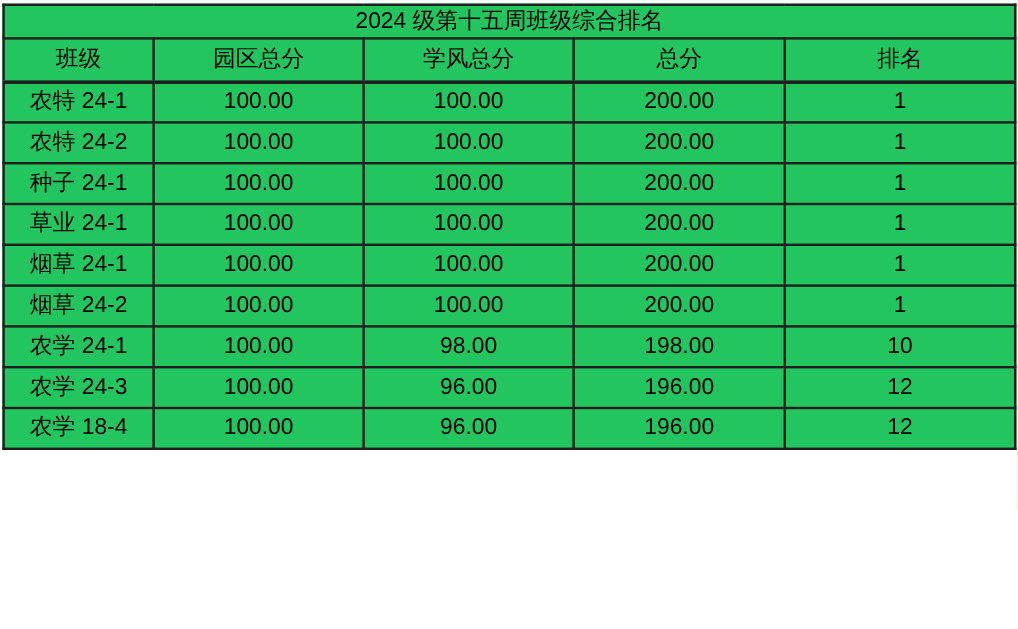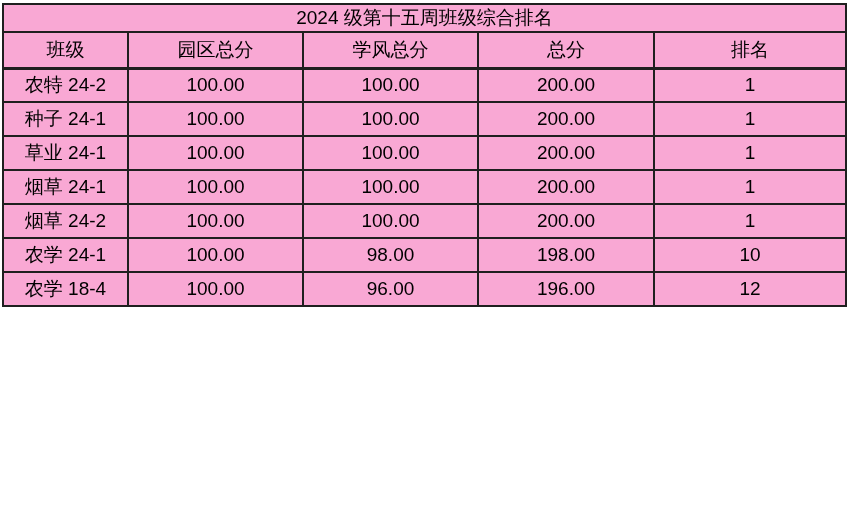--- a/index.html
+++ b/index.html
@@ -13,21 +13,21 @@
     height: 524px;
     overflow: hidden;
     font-family: "Liberation Sans", "DejaVu Sans", sans-serif;
     color: #000000;
   }
   table.ranking {
     border-collapse: collapse;
     table-layout: fixed;
     width: 843px;
     margin: 3px 0 0 2px;
-    background: #f9a8d4;
+    background: #22c55e;
   }
   table.ranking th,
   table.ranking td {
     border: 2px solid #1f1f1f;
     padding: 0;
     text-align: center;
     vertical-align: middle;
     font-weight: 400;
     font-size: 19px;
     line-height: 1.15;
@@ -73,20 +73,27 @@
     <tr class="col-header-row" id="header-row">
         <th>班级</th>
         <th>园区总分</th>
         <th>学风总分</th>
         <th>总分</th>
         <th>排名</th>
       </tr>
   </thead>
   <tbody id="table-body">
       <tr>
+        <td>农特 24-1</td>
+        <td>100.00</td>
+        <td>100.00</td>
+        <td>200.00</td>
+        <td>1</td>
+      </tr>
+      <tr>
         <td>农特 24-2</td>
         <td>100.00</td>
         <td>100.00</td>
         <td>200.00</td>
         <td>1</td>
       </tr>
       <tr>
         <td>种子 24-1</td>
         <td>100.00</td>
         <td>100.00</td>
@@ -115,20 +122,27 @@
         <td>1</td>
       </tr>
       <tr>
         <td>农学 24-1</td>
         <td>100.00</td>
         <td>98.00</td>
         <td>198.00</td>
         <td>10</td>
       </tr>
       <tr>
+        <td>农学 24-3</td>
+        <td>100.00</td>
+        <td>96.00</td>
+        <td>196.00</td>
+        <td>12</td>
+      </tr>
+      <tr>
         <td>农学 18-4</td>
         <td>100.00</td>
         <td>96.00</td>
         <td>196.00</td>
         <td>12</td>
       </tr>
     </tbody>
 </table>
 
 </body></html>

